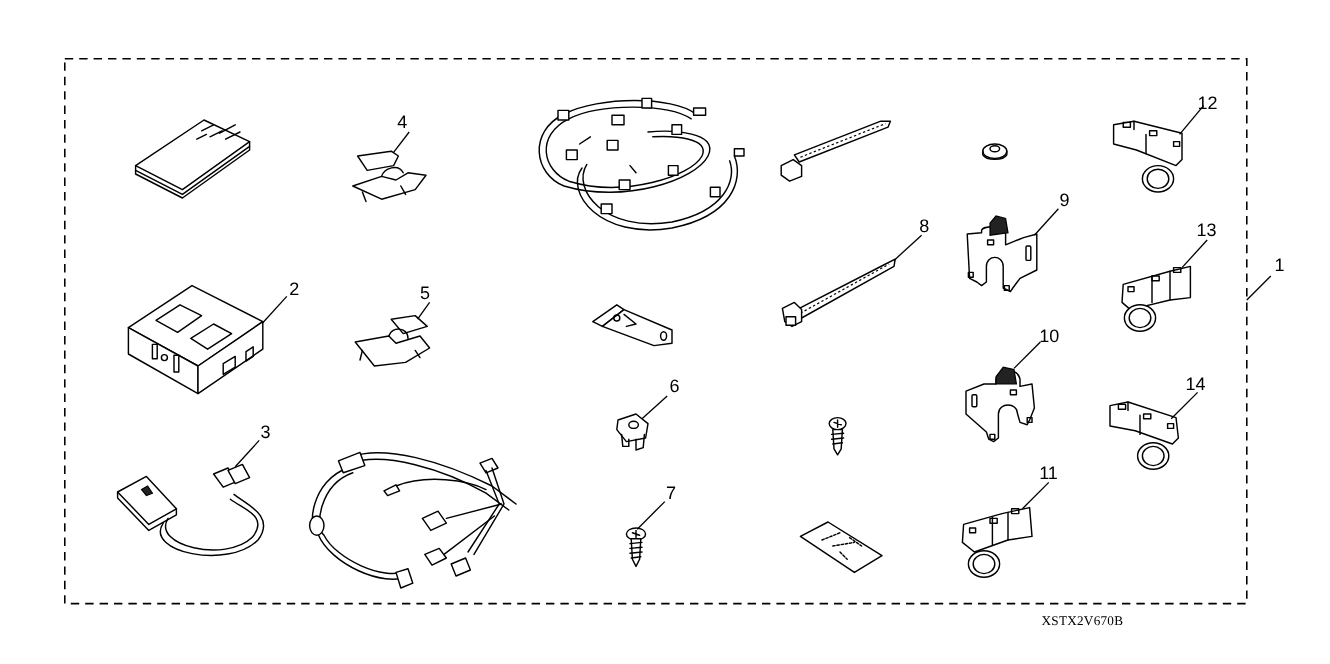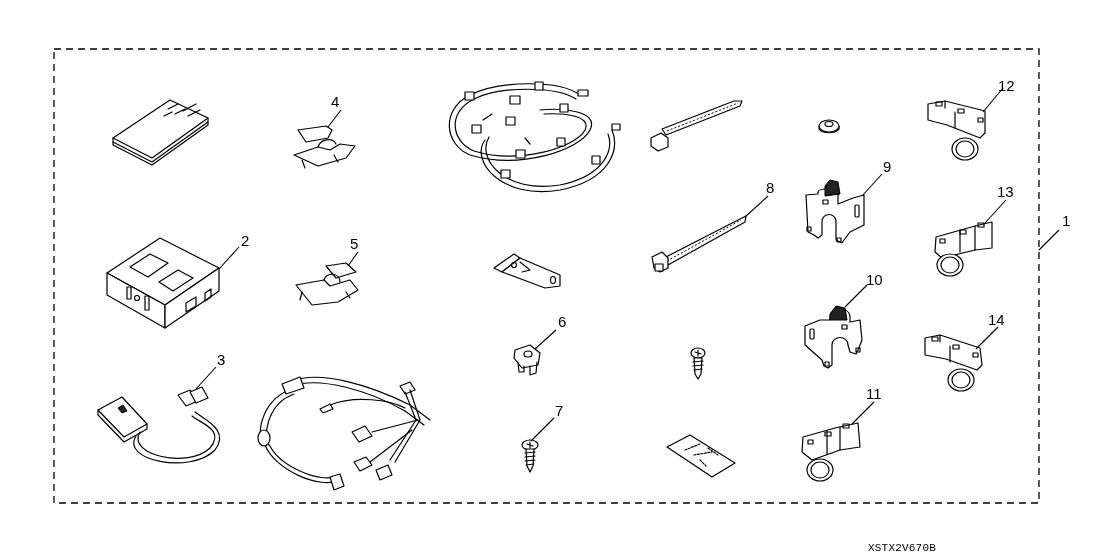--- a/index.html
+++ b/index.html
@@ -1,21 +1,21 @@
 <!DOCTYPE html>
 <html><head>
 <meta charset="utf-8">
 <style>
   html, body { margin: 0; padding: 0; background: #ffffff; }
   body { width: 1108px; height: 553px; position: relative; overflow: hidden;
          font-family: "Liberation Sans", sans-serif; color: #000; }
   #diagram { position: absolute; left: 0; top: 0; width: 1108px; height: 553px; }
   .callout { font-family: "Liberation Sans", sans-serif; font-size: 15px; fill: #000; }
-  .code { position: absolute; left: 868px; top: 542px; font-size: 11px;
-          font-family: Liberation Mono, monospace; letter-spacing: 0.2px; }
+  .code { position: absolute; left: 868px; top: 512px; font-size: 11px;
+          font-family: Liberation Serif, serif; letter-spacing: 0.2px; }
   svg .ln { fill: none; stroke: #000; stroke-width: 1.2; stroke-linejoin: round; stroke-linecap: round; }
   svg .fw { fill: #fff; stroke: #000; stroke-width: 1.2; stroke-linejoin: round; }
   svg .fd { fill: #222; stroke: #000; stroke-width: 1; }
   svg .leader { stroke: #000; stroke-width: 1.1; fill: none; }
 </style>
 </head>
 <body>
 
 <svg id="diagram" viewBox="0 0 1108 553" xmlns="http://www.w3.org/2000/svg">
 

